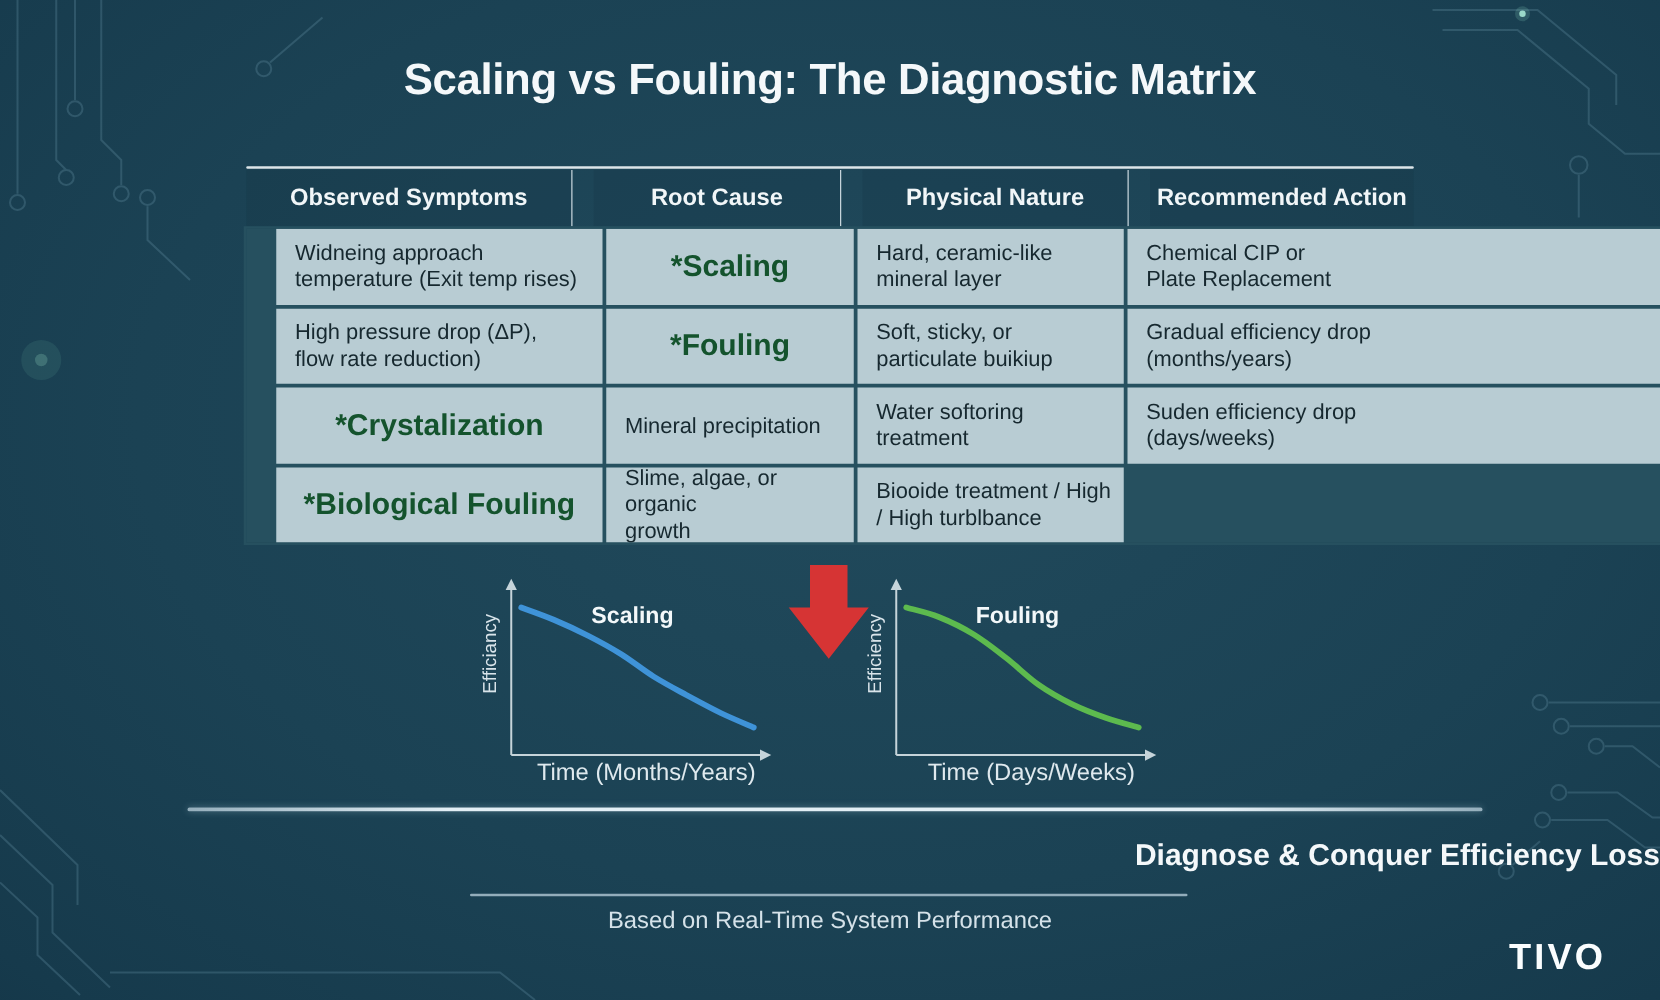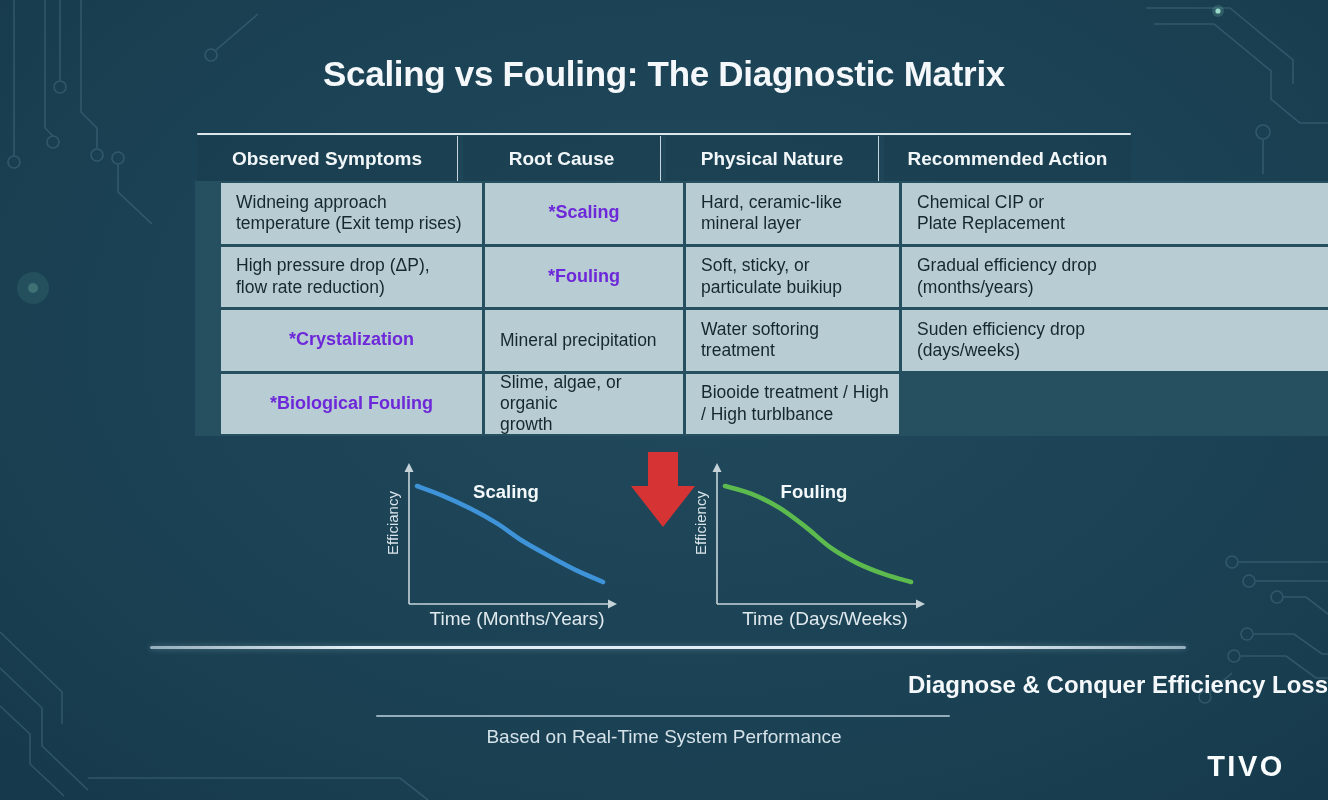--- a/index.html
+++ b/index.html
@@ -9,47 +9,47 @@
     background:
       radial-gradient(115% 125% at 52% 42%, #214a5c 0%, #1b4254 38%, #163a4c 62%, #102c3c 88%, #0d2533 100%);
     color:#eef4f6;
   }
   .abs{position:absolute;}
   
   #circuits{position:absolute;inset:0;pointer-events:none;}
 
   
   .page-title{
-    top:54px;left:0;right:0;text-align:center;
+    top:44px;left:0;right:0;text-align:center;
     font-size:35px;font-weight:700;letter-spacing:-0.3px;color:#f4f8fa;
   }
 
   
   .table-topline{left:197px;top:133px;width:934px;height:2px;background:#e7eef1;opacity:.95;border-radius:2px;}
   .table-header{
     left:197px;top:136px;width:934px;height:45px;display:grid;
-    grid-template-columns:261px 198px 213px 1fr;gap:5px;
+    grid-template-columns:261px 198px 213px 1fr;gap:17px;
   }
   .hcell{
     display:flex;align-items:center;justify-content:center;
     font-weight:700;font-size:19px;color:#f1f6f8;background:rgba(8,28,38,0.10);
   }
   .hcell:not(:last-child){border-right:1.5px solid rgba(228,238,243,.85);}
   .table-body{
     left:197px;top:183px;width:1128px;display:grid;
     grid-template-columns:261px 198px 213px 1fr;
     grid-auto-rows:60.5px;gap:3px;background:#26505f;
     outline:2px solid #26505f;
     padding-left:24px;
   }
   .cell{
     background:#b8ccd3;color:#16282f;font-size:17.5px;line-height:1.22;
     display:flex;align-items:center;padding:0 10px 0 15px;white-space:pre-line;
   }
-  .cell.cause{justify-content:center;font-weight:700;font-size:18px;color:#6d28d9;padding:0 4px;text-align:left;}
+  .cell.cause{justify-content:center;font-weight:700;font-size:24px;color:#14532d;padding:0 4px;text-align:left;}
 
   
   .mini-chart{position:absolute;top:450px;width:250px;height:192px;}
   .chart-title{position:absolute;top:12px;left:0;right:0;text-align:center;font-size:18.5px;font-weight:700;color:#f3f8fa;margin-top:19px;}
   .chart-ylabel{
     position:absolute;left:-58px;top:64px;width:140px;height:18px;text-align:center;
     font-size:15px;color:#d9e4ea;transform:rotate(-90deg);
   }
   .mini-chart svg{position:absolute;left:0;top:12px;}
   .axis{stroke:#c6d4da;stroke-width:1.6;}

